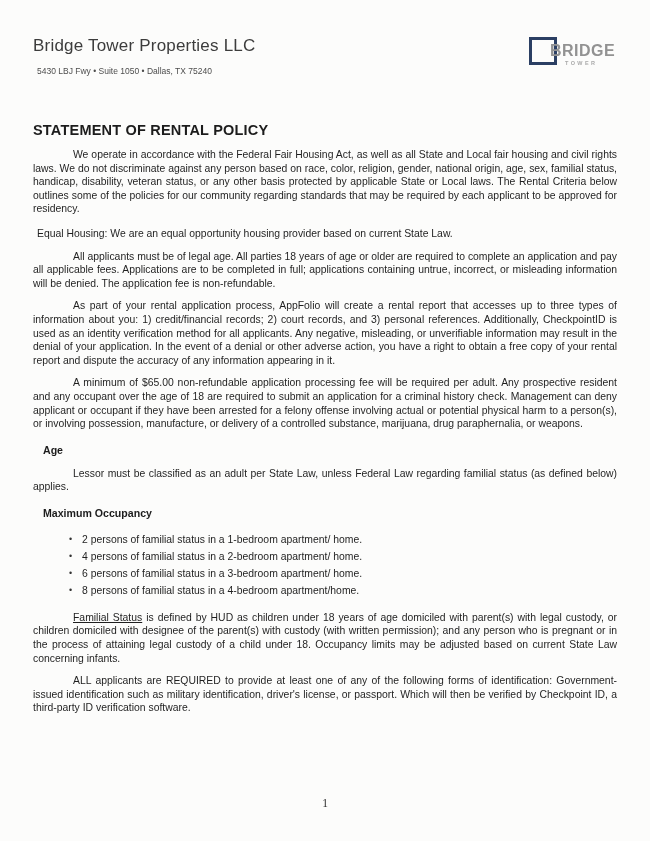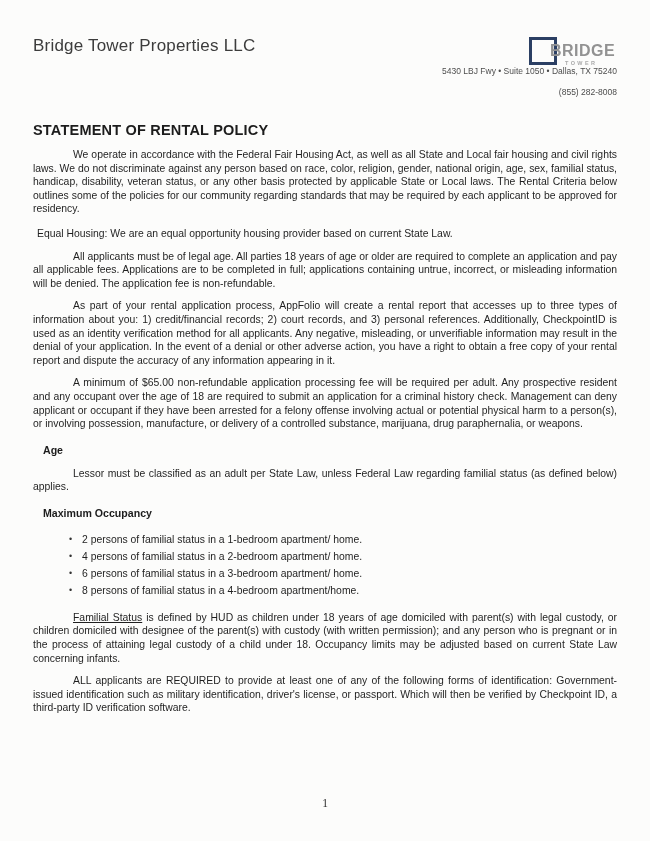--- a/index.html
+++ b/index.html
@@ -20,21 +20,20 @@
     font-size: 17px;
     color: #3c3c3c;
     letter-spacing: 0.2px;
     margin: 0 0 10px 0;
     font-weight: 400;
   }
   .company-address, .company-phone {
     font-size: 8.5px;
     color: #4d4d4d;
     margin: 0 0 11px 4px;
-    text-align: right;
   }
   .logo { position: absolute; top: 1px; right: 8px; width: 80px; height: 34px; }
   .logo-box {
     position: absolute; left: 0; top: 0;
     width: 22px; height: 22px;
     border: 3px solid #2b3f63;
   }
   .logo-bridge {
     position: absolute; left: 21px; top: 5px;
     font-size: 16px; font-weight: bold;
@@ -111,21 +110,20 @@
   }
 </style>
 </head>
 <body>
 
 <div class="paper">
 
   <div class="header">
     <h1 class="company-name">Bridge Tower Properties LLC</h1>
     <div class="company-address">5430 LBJ Fwy • Suite 1050 • Dallas, TX 75240</div>
-    <div class="company-phone">(855) 282-8008</div>
     <div class="logo">
       <span class="logo-box"></span>
       <span class="logo-bridge">BRIDGE</span>
       <span class="logo-tower">TOWER</span>
     </div>
   </div>
 
   <h2 class="doc-title">STATEMENT OF RENTAL POLICY</h2>
 
   <p class="body-par">We operate in accordance with the Federal Fair Housing Act, as well as all State and Local fair housing and civil rights laws. We do not discriminate against any person based on race, color, religion, gender, national origin, age, sex, familial status, handicap, disability, veteran status, or any other basis protected by applicable State or Local laws. The Rental Criteria below outlines some of the policies for our community regarding standards that may be required by each applicant to be approved for residency.</p>

